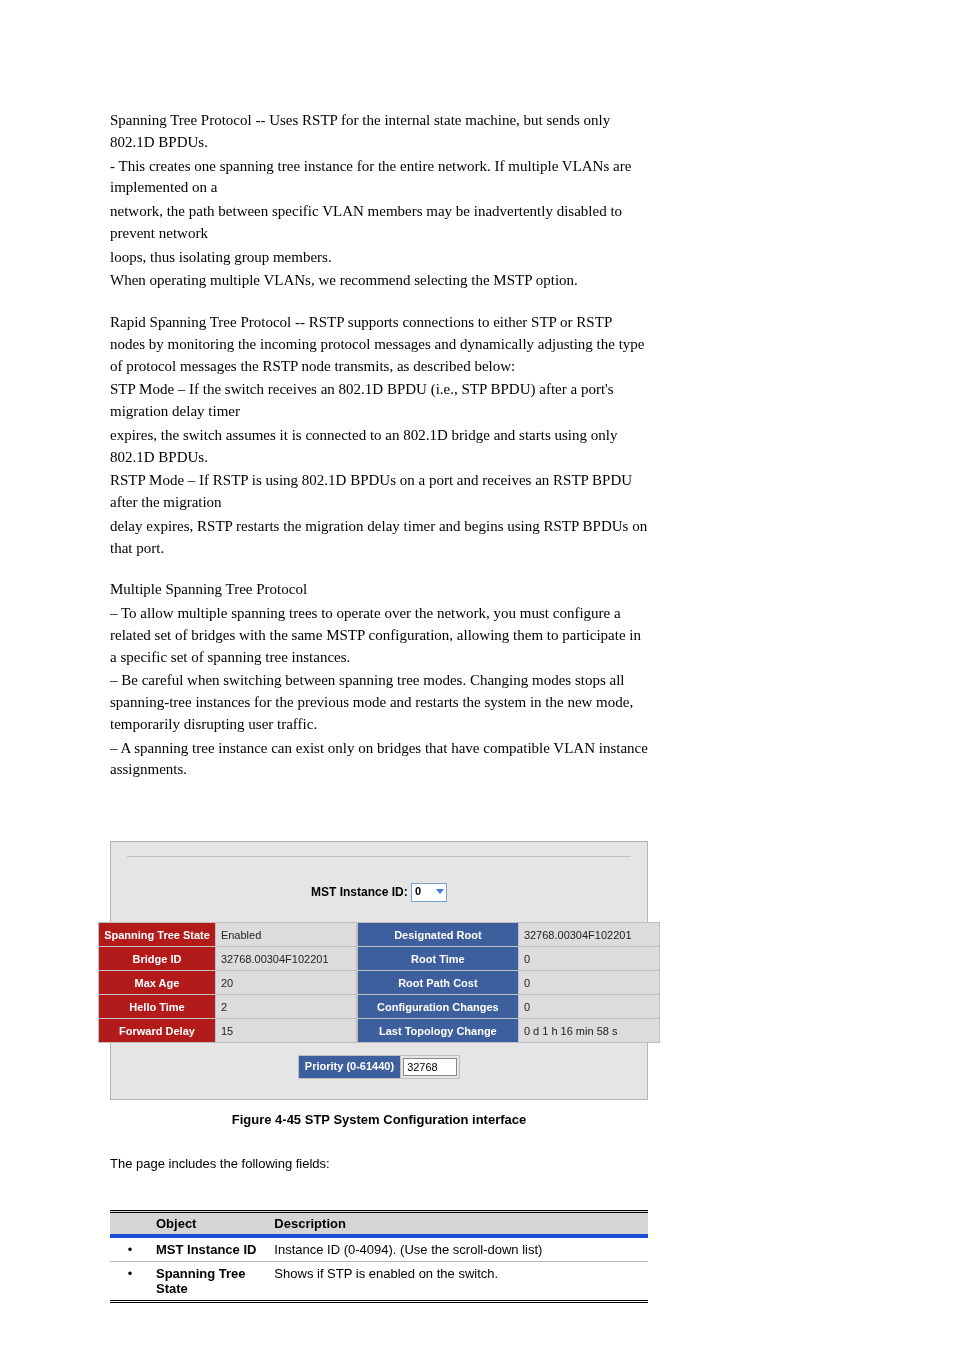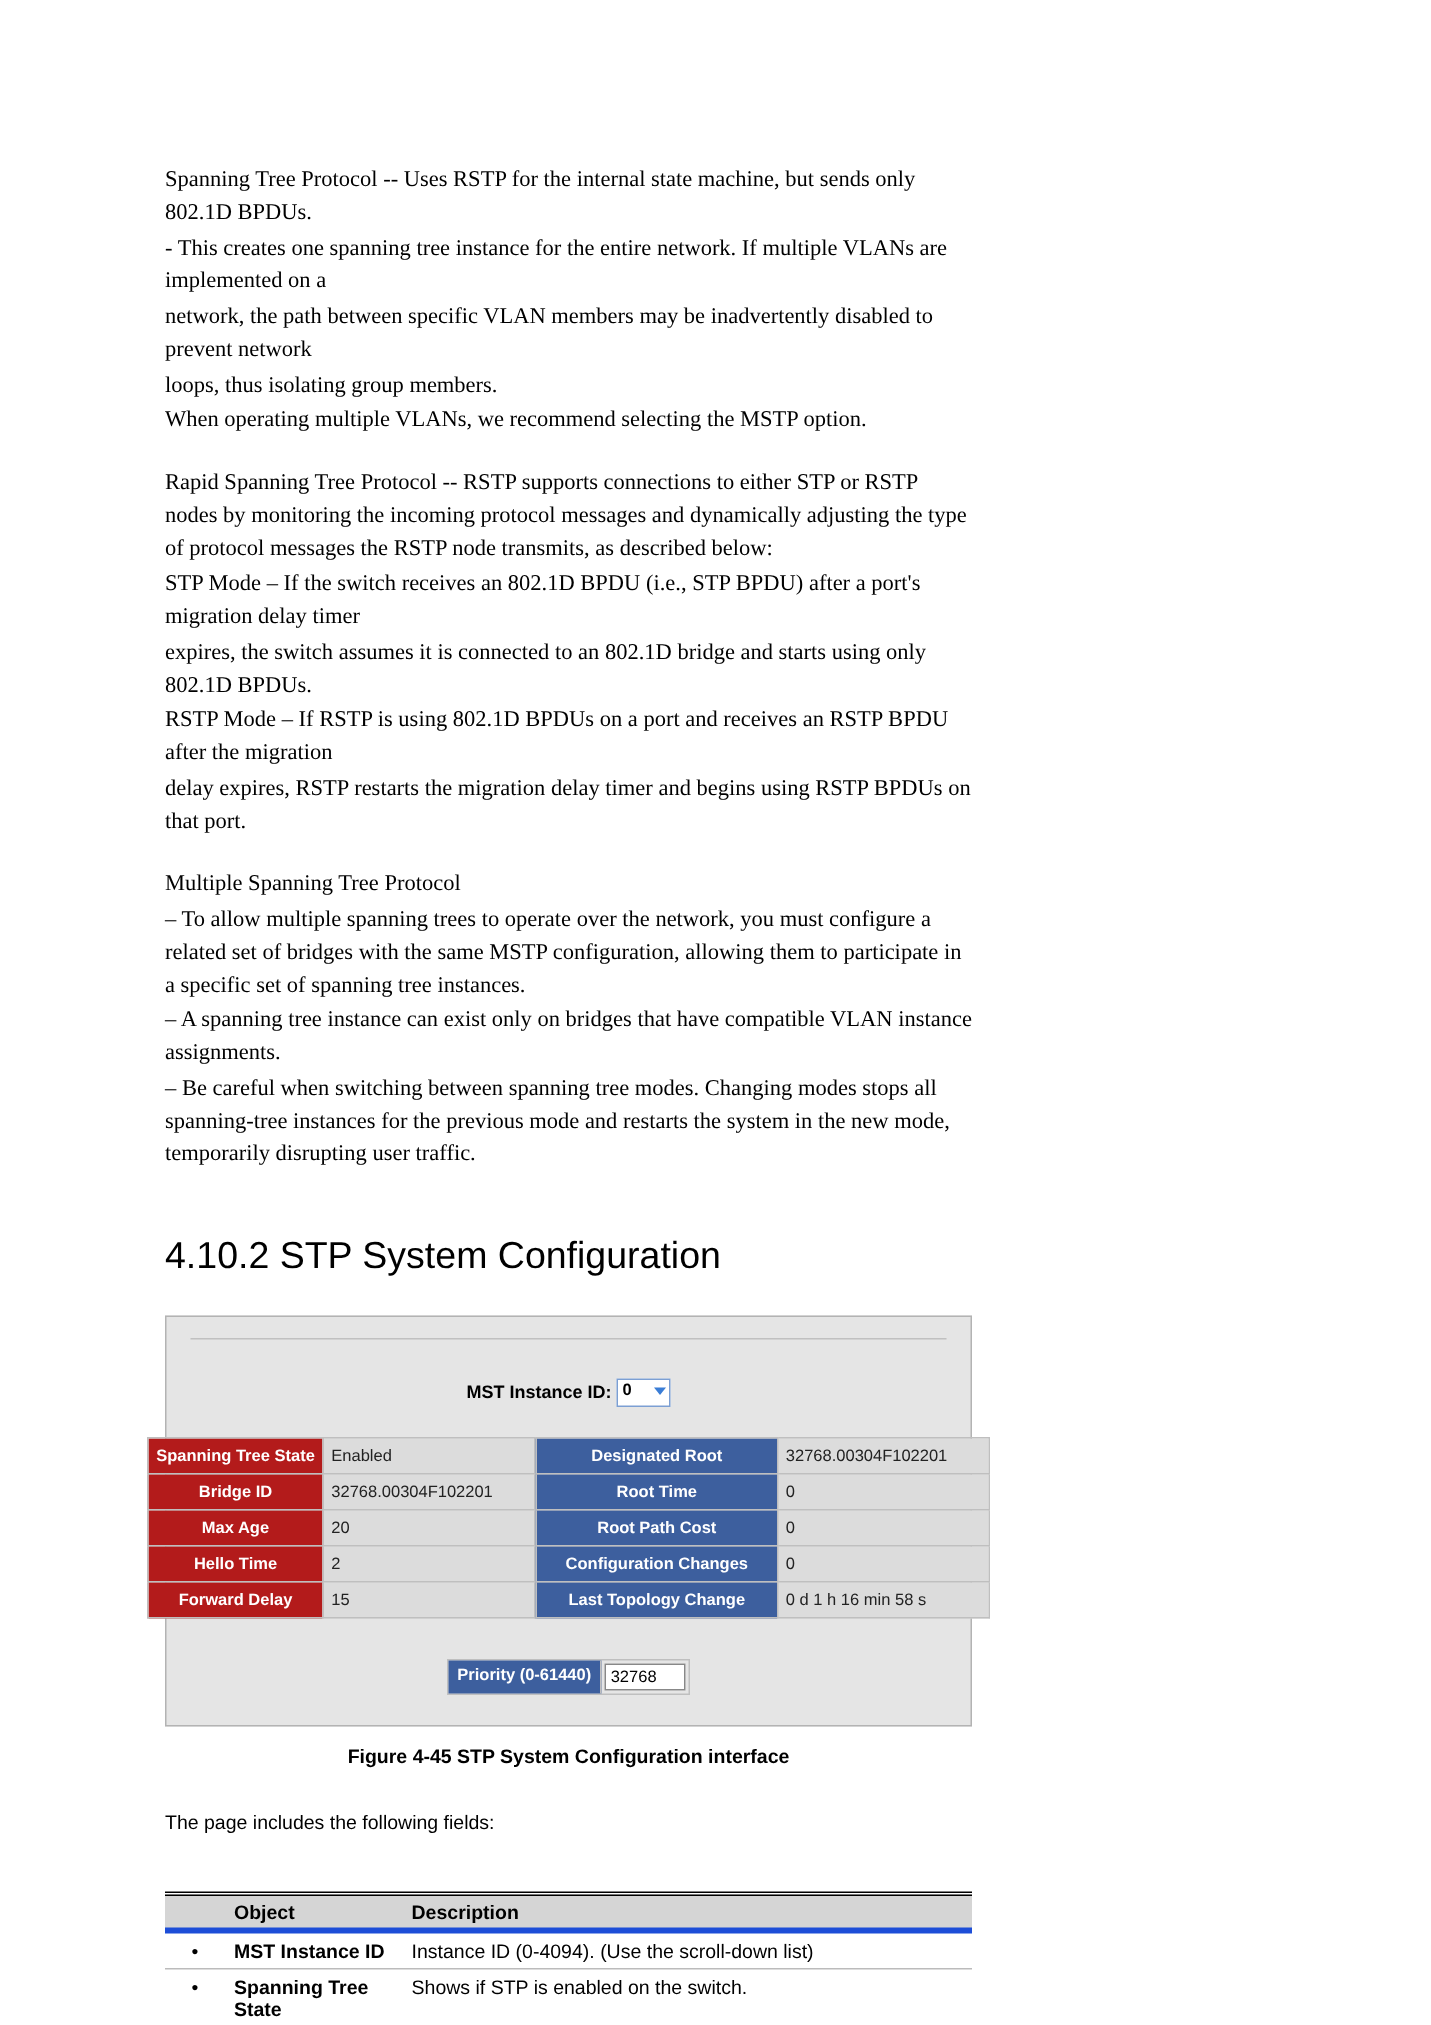--- a/index.html
+++ b/index.html
@@ -101,21 +101,21 @@
 }
 .val {
   background: #dcdcdc;
   color: #222;
 }
 .val-ro {
   background: #dcdcdc;
   color: #222;
 }
 .prio-row {
-  margin-top: 27px;
+  margin-top: 12px;
   text-align: center;
 }
 .prio-inner {
   display: inline-flex;
   border: 1px solid #bfbfbf;
 }
 .prio-label {
   background: #3d5f9e;
   color: #fff;
   font-weight: bold;
@@ -181,26 +181,25 @@
   <p>When operating multiple VLANs, we recommend selecting the MSTP option.</p>
   <div class="empty-line"></div>
   <p>Rapid Spanning Tree Protocol -- RSTP supports connections to either STP or RSTP nodes by monitoring the incoming protocol messages and dynamically adjusting the type of protocol messages the RSTP node transmits, as described below:</p>
   <p>STP Mode – If the switch receives an 802.1D BPDU (i.e., STP BPDU) after a port's migration delay timer</p>
   <p>expires, the switch assumes it is connected to an 802.1D bridge and starts using only 802.1D BPDUs.</p>
   <p>RSTP Mode – If RSTP is using 802.1D BPDUs on a port and receives an RSTP BPDU after the migration</p>
   <p>delay expires, RSTP restarts the migration delay timer and begins using RSTP BPDUs on that port.</p>
   <div class="empty-line"></div>
   <p>Multiple Spanning Tree Protocol</p>
   <p>– To allow multiple spanning trees to operate over the network, you must configure a related set of bridges with the same MSTP configuration, allowing them to participate in a specific set of spanning tree instances.</p>
+  <p>– Be careful when switching between spanning tree modes. Changing modes stops all spanning-tree instances for the previous mode and restarts the system in the new mode, temporarily disrupting user traffic.</p>
   <p>– A spanning tree instance can exist only on bridges that have compatible VLAN instance assignments.</p>
-  <p>– Be careful when switching between spanning tree modes. Changing modes stops all spanning-tree instances for the previous mode and restarts the system in the new mode, temporarily disrupting user traffic.</p>
-
-  <div class="empty-line"></div>
-  <div class="empty-line"></div>
-  <p style="font-size:25px;font-family:Arial,sans-serif;">4.10.2 STP System Configuration</p>
+
+  <div class="empty-line"></div>
+  <div class="empty-line"></div>
 
   <div class="screenshot-panel">
     <hr class="panel-hr">
     <div class="inst-row">
       <span>MST Instance ID:</span>
       <span class="inst-select">
         <span>0</span>
         <span class="caret"></span>
       </span>
     </div>

